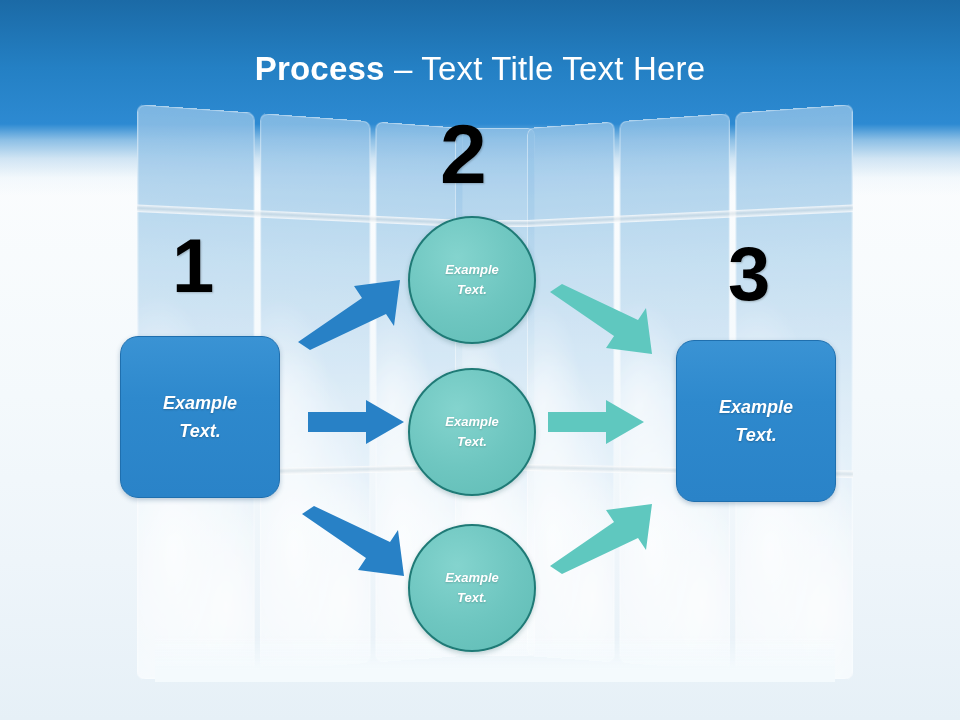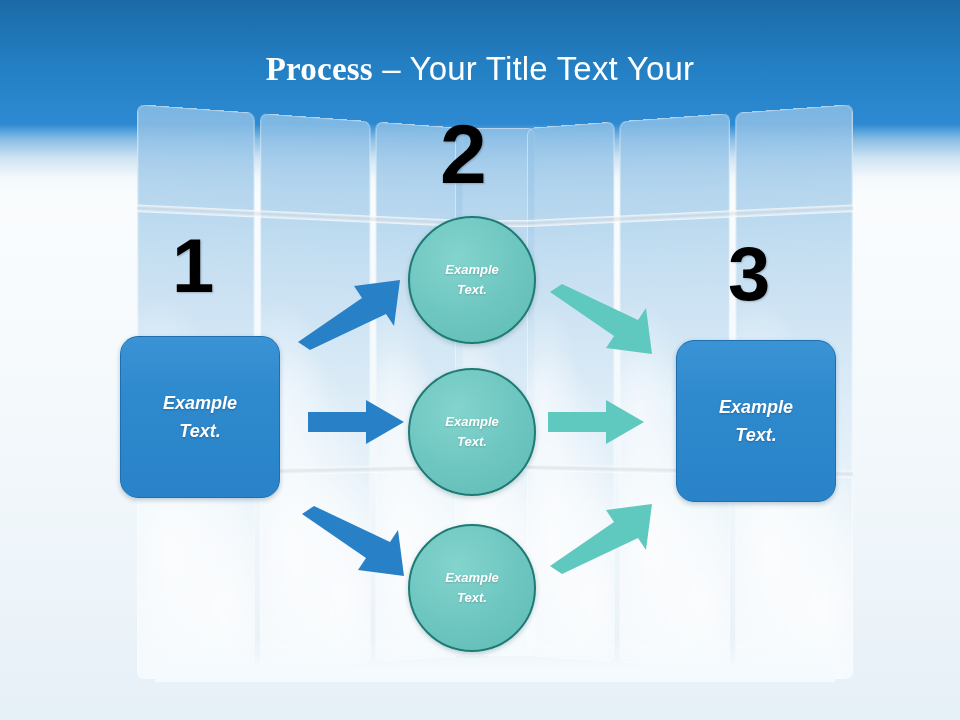--- a/index.html
+++ b/index.html
@@ -30,21 +30,21 @@
        rgba(186,216,238,0.65) 48%,
        rgba(229,241,249,0.35) 75%,
        rgba(244,250,253,0) 100%);
   }
   .slide-title {
     position:absolute; left:0; top:50px; width:960px;
     text-align:center; color:#ffffff;
     font-size:33px; line-height:38px; letter-spacing:0.2px;
     white-space:nowrap;
   }
-  .slide-title .t-strong { font-weight:bold;font-family:Liberation Serif, serif; }
+  .slide-title .t-strong { font-weight:bold; }
   .slide-title .t-light  { font-weight:normal; }
 
   
   .cube {
     position:absolute; left:155px; top:128px;
     width:680px; height:528px;
     filter:blur(0.3px);
   }
   .cube-face {
     position:absolute; top:0; height:100%;
@@ -126,21 +126,21 @@
 </style>
 </head>
 <body>
 
 <div id="slide">
 
   <div class="header-band"></div>
   <div class="header-fade"></div>
 
   <div class="slide-title">
-    <span class="t-strong">Process</span><span class="t-light"> – </span><span class="t-light">Your Title Text Your</span>
+    <span class="t-strong">Process</span><span class="t-light"> – </span><span class="t-light">Text Title Text Here</span>
   </div>
 
   <div class="cube">
     <div class="cube-face cube-left">
       <div class="tilecol" style="left:0px;   width:105px;"></div>
       <div class="tilecol" style="left:110px; width:105px;"></div>
       <div class="tilecol" style="left:220px; width:88px;"></div>
       <div class="cube-seam s1"></div>
       <div class="cube-seam s2"></div>
     </div>

